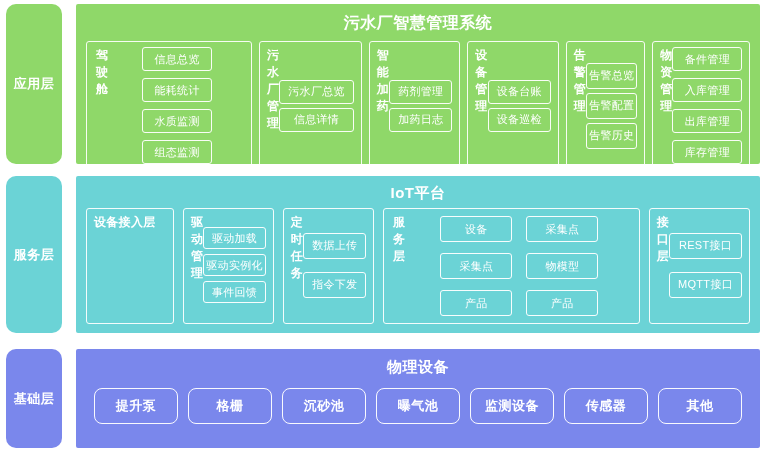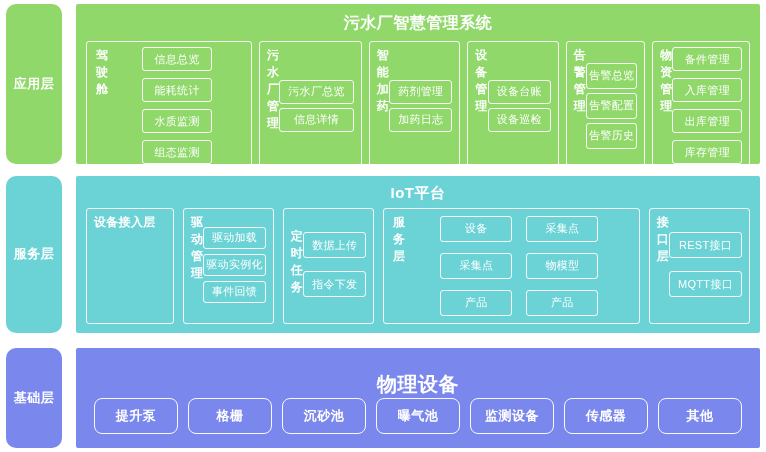--- a/index.html
+++ b/index.html
@@ -60,21 +60,21 @@
   }
 
   .panel-title {
     color: #ffffff;
     font-weight: bold;
     text-align: center;
     letter-spacing: 0.5px;
   }
   .panel-title-app  { font-size: 16px; padding-top: 9px; }
   .panel-title-iot  { font-size: 15px; padding-top: 8px; }
-  .panel-title-phys { font-size: 20px; padding-top: 23px; }
+  .panel-title-phys { font-size: 15px; padding-top: 9px; }
 
   
   .green { background: #8FD869; }
   .teal  { background: #6BD3D6; }
   .purple{ background: #7A87EC; }
 
   .app-groups {
     display: flex;
     align-items: stretch;
     gap: 7px;
@@ -139,21 +139,21 @@
   
   .iot-groups {
     display: flex;
     align-items: stretch;
     gap: 9px;
     padding: 5px 10px 11px 10px;
     flex: 1 1 auto;
   }
   .i-access  { flex: 0 0 88px; }
   .i-driver  { flex: 0 0 88px; }
-  .i-timer   { flex: 0 0 76px; align-items: center; }
+  .i-timer   { flex: 0 0 76px; }
   .i-service { flex: 1 1 auto; }
   .i-iface   { flex: 0 0 96px; }
 
   .i-access .chip, .i-driver .chip { width: 100%; height: 22px; font-size: 11px; padding: 0 2px; }
   .i-access .chip-grid, .i-driver .chip-grid { gap: 5px; }
   .i-timer .chip { width: 100%; height: 26px; }
   .i-timer .chip-grid { gap: 13px; justify-content: center; }
   .i-iface .chip { width: 100%; height: 26px; }
   .i-iface .chip-grid { gap: 13px; }
 

